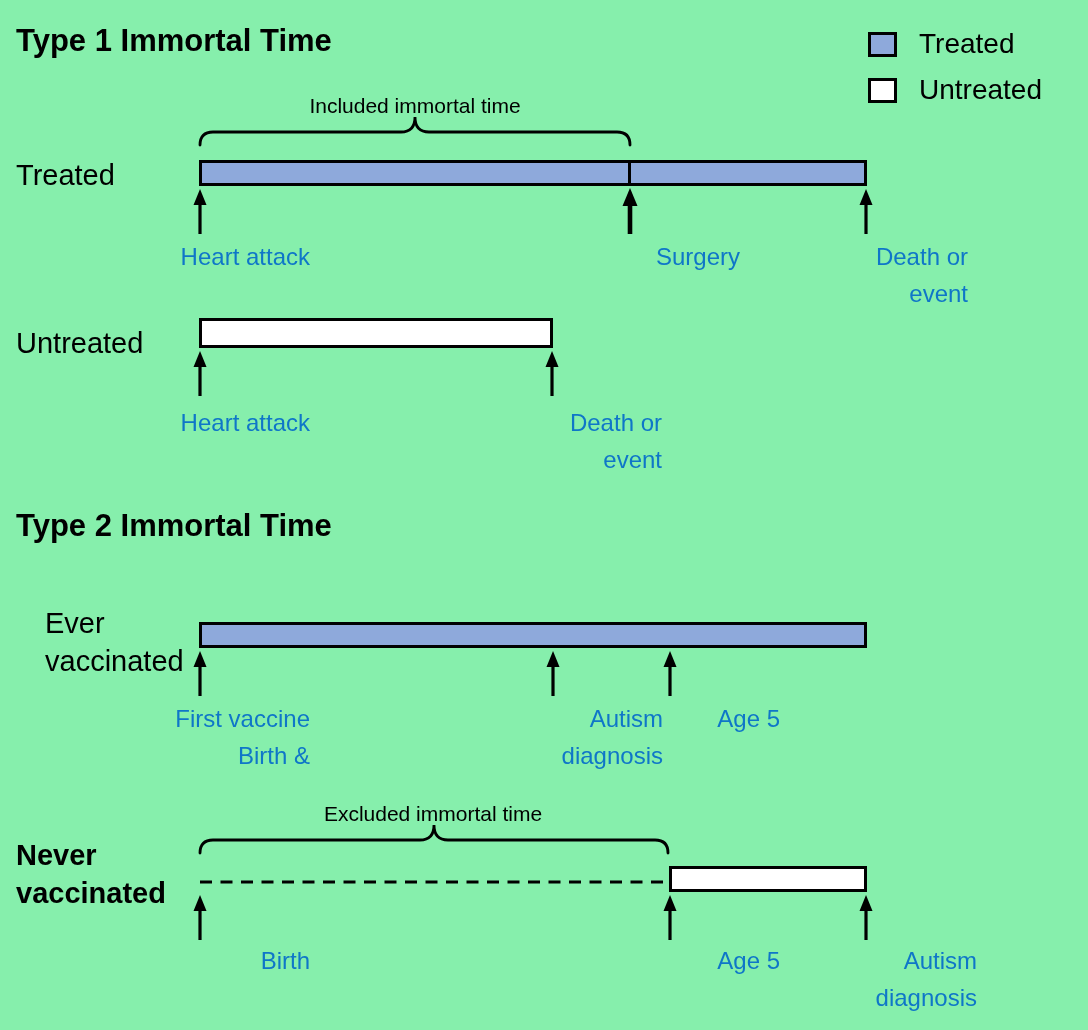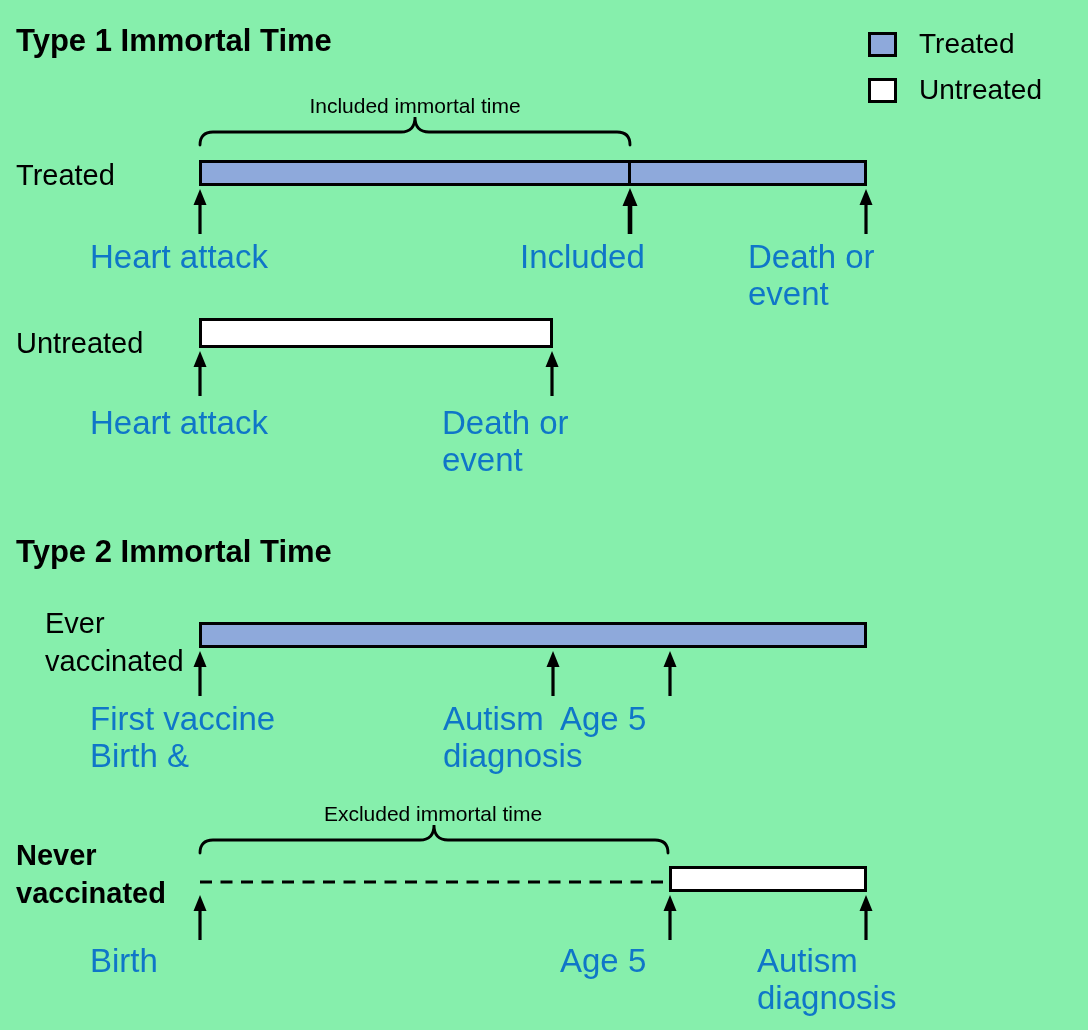--- a/index.html
+++ b/index.html
@@ -33,22 +33,22 @@
   }
   .bar {
     box-sizing: border-box;
     border: 3px solid #000;
   }
   .bar.treated-fill { background: var(--treated-fill, #8EA9DB); }
   .bar.untreated-fill { background: var(--untreated-fill, #ffffff); }
   .divider { background: #000; }
   .ev-label {
     width: 220px;
-    text-align: left;
-    font-size: 33px;
+    text-align: right;
+    font-size: 24px;
     line-height: 37px;
     color: var(--event-color, #0F76C8);
     white-space: nowrap;
   }
   .ev-label span { display: block; }
   .arrow { display: block; }
   .arrow polygon { fill: #000; }
   .arrow line { stroke: #000; stroke-width: 3.2; }
   .arrow.bold line { stroke-width: 4.6; }
   .brace path { fill: none; stroke: #000; stroke-width: 2.8; stroke-linecap: round; }
@@ -103,21 +103,21 @@
   </svg>
   <svg class="abs arrow" style="left:857px; top:188px;" width="18" height="46" viewBox="0 0 18 46">
     <polygon points="9,1 2.5,17 15.5,17"></polygon>
       <line x1="9" y1="12" x2="9" y2="46"></line>
   </svg>
 
   <div class="abs ev-label" style="left:90px; top:238px;">
     <span>Heart attack</span>
   </div>
   <div class="abs ev-label" style="left:520px; top:238px;">
-    <span>Included</span>
+    <span>Surgery</span>
   </div>
   <div class="abs ev-label" style="left:748px; top:238px;">
     <span>Death or</span>
     <span>event</span>
   </div>
 
   <div class="abs row-label" style="left:16px; top:326px;">Untreated</div>
   <div class="abs bar untreated-fill" style="left:199px; top:318px; width:354px; height:30px;"></div>
 
   <svg class="abs arrow" style="left:191px; top:350px;" width="18" height="46" viewBox="0 0 18 46">
@@ -130,21 +130,21 @@
   </svg>
 
   <div class="abs ev-label" style="left:90px; top:404px;">
     <span>Heart attack</span>
   </div>
   <div class="abs ev-label" style="left:442px; top:404px;">
     <span>Death or</span>
     <span>event</span>
   </div>
 
-  <div class="abs section-title" style="left:16px; top:535px;">Type 2 Immortal Time</div>
+  <div class="abs section-title" style="left:16px; top:509px;">Type 2 Immortal Time</div>
 
   <div class="abs row-label two-line" style="left:16px; top:604px;margin-left:29px;">
     <span style="display:block;">Ever</span>
     <span style="display:block;">vaccinated</span>
   </div>
   <div class="abs bar treated-fill" style="left:199px; top:622px; width:668px; height:26px;"></div>
 
   <svg class="abs arrow" style="left:191px; top:650px;" width="18" height="46" viewBox="0 0 18 46">
     <polygon points="9,1 2.5,17 15.5,17"></polygon>
       <line x1="9" y1="12" x2="9" y2="46"></line>

